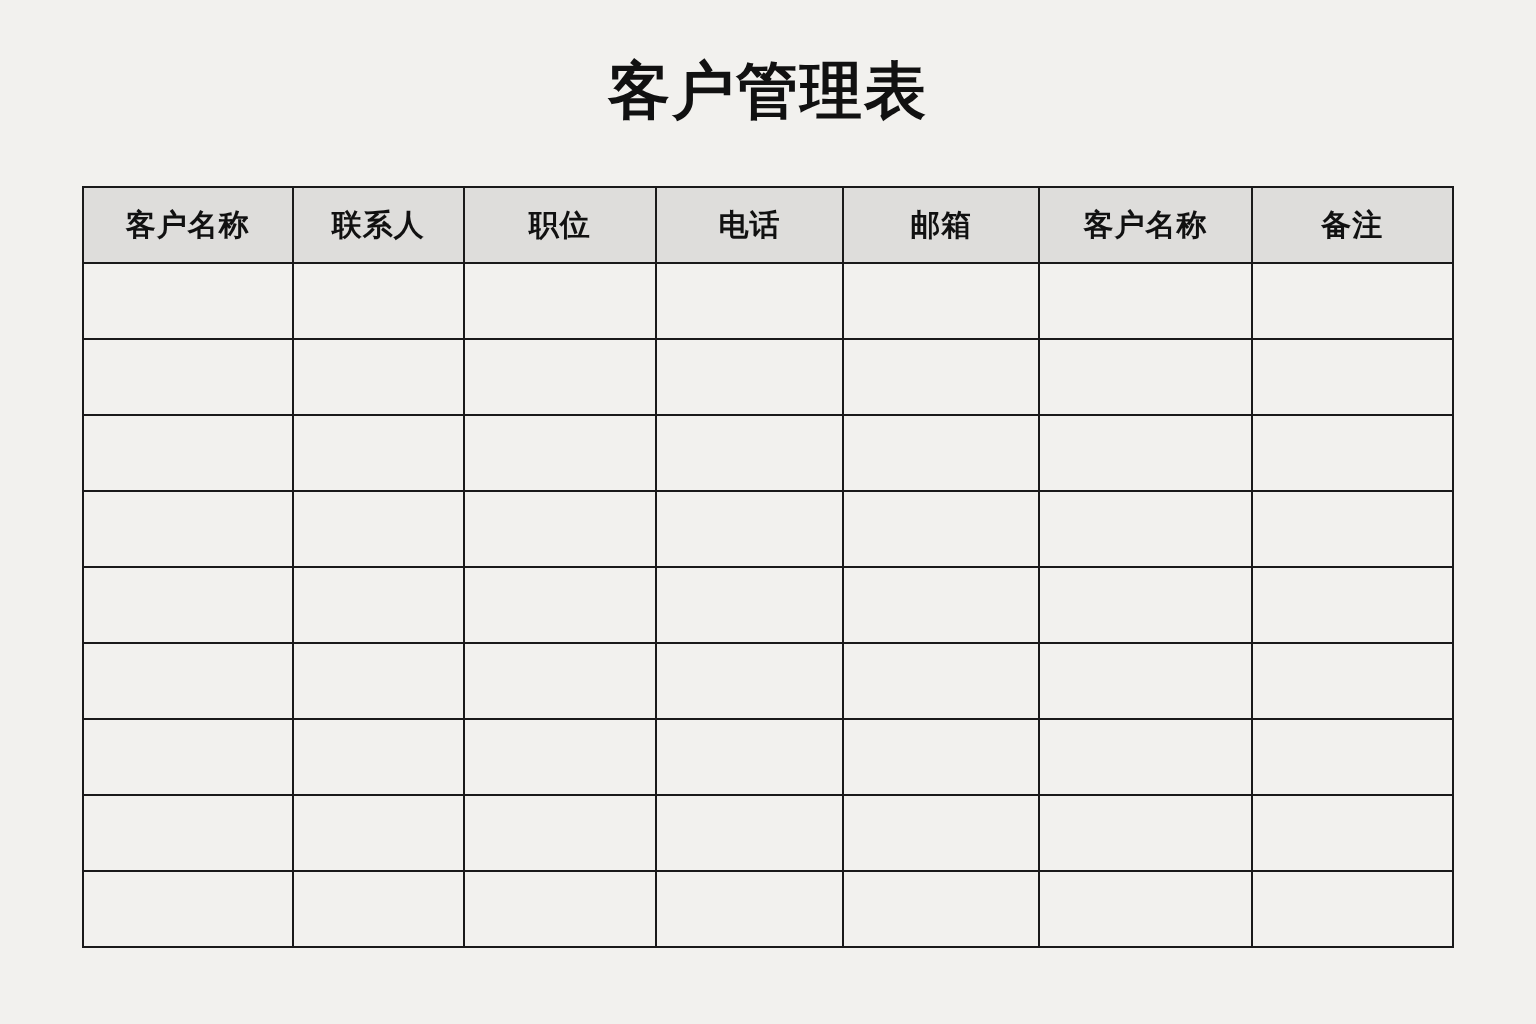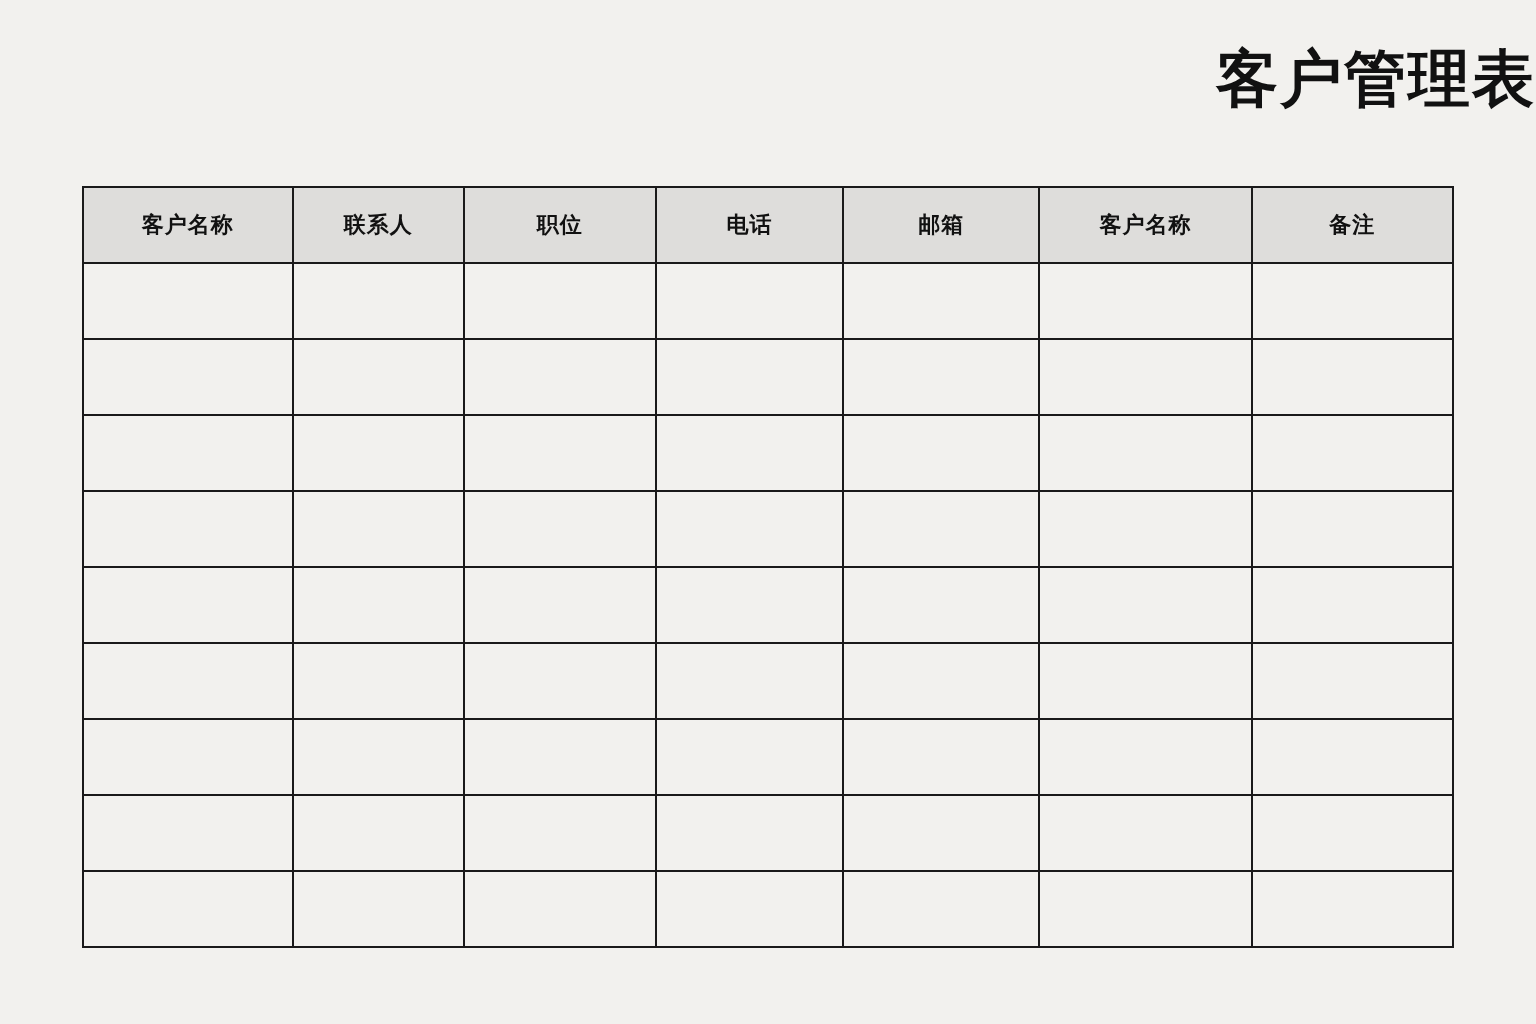--- a/index.html
+++ b/index.html
@@ -17,27 +17,27 @@
   }
 
   .page {
     position: relative;
     width: 1536px;
     height: 1024px;
     box-sizing: border-box;
   }
 
   .title {
-    text-align: right;
+    text-align: center;
     font-size: 62px;
     font-weight: 700;
     letter-spacing: 2px;
     color: #111111;
     margin: 0;
-    padding-top: 46px;
+    padding-top: 58px;
     line-height: 1.05;
   }
 
   .table-wrap {
     position: absolute;
     left: 82px;
     top: 186px;
     width: 1372px;
   }
 
@@ -51,21 +51,21 @@
   table.sheet th,
   table.sheet td {
     border: 2px solid #1a1a1a;
     padding: 0;
     margin: 0;
   }
 
   table.sheet thead th {
     background: #dedddb;
     height: 74px;
-    font-size: 22px;
+    font-size: 30px;
     font-weight: 700;
     text-align: center;
     vertical-align: middle;
     letter-spacing: 1px;
     color: #111111;
   }
 
   table.sheet tbody td {
     height: 74px;
     background: #f2f1ee;

